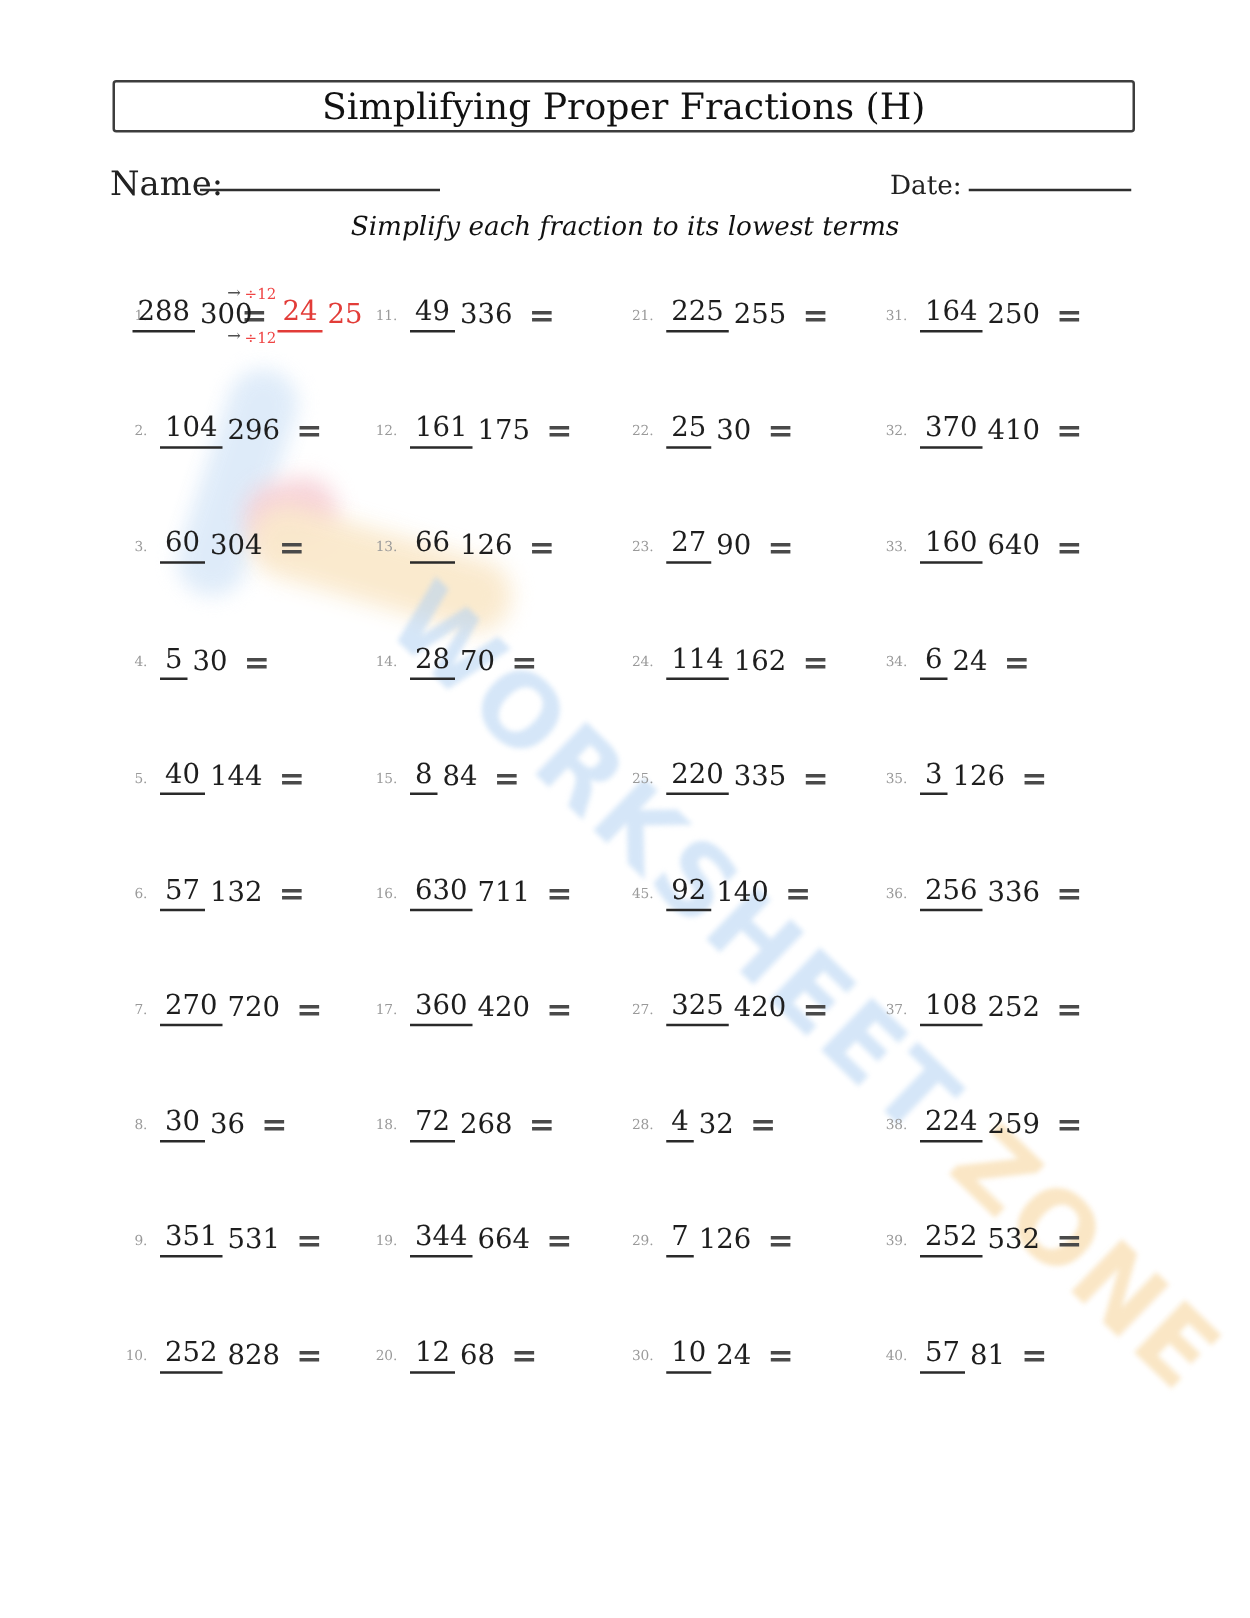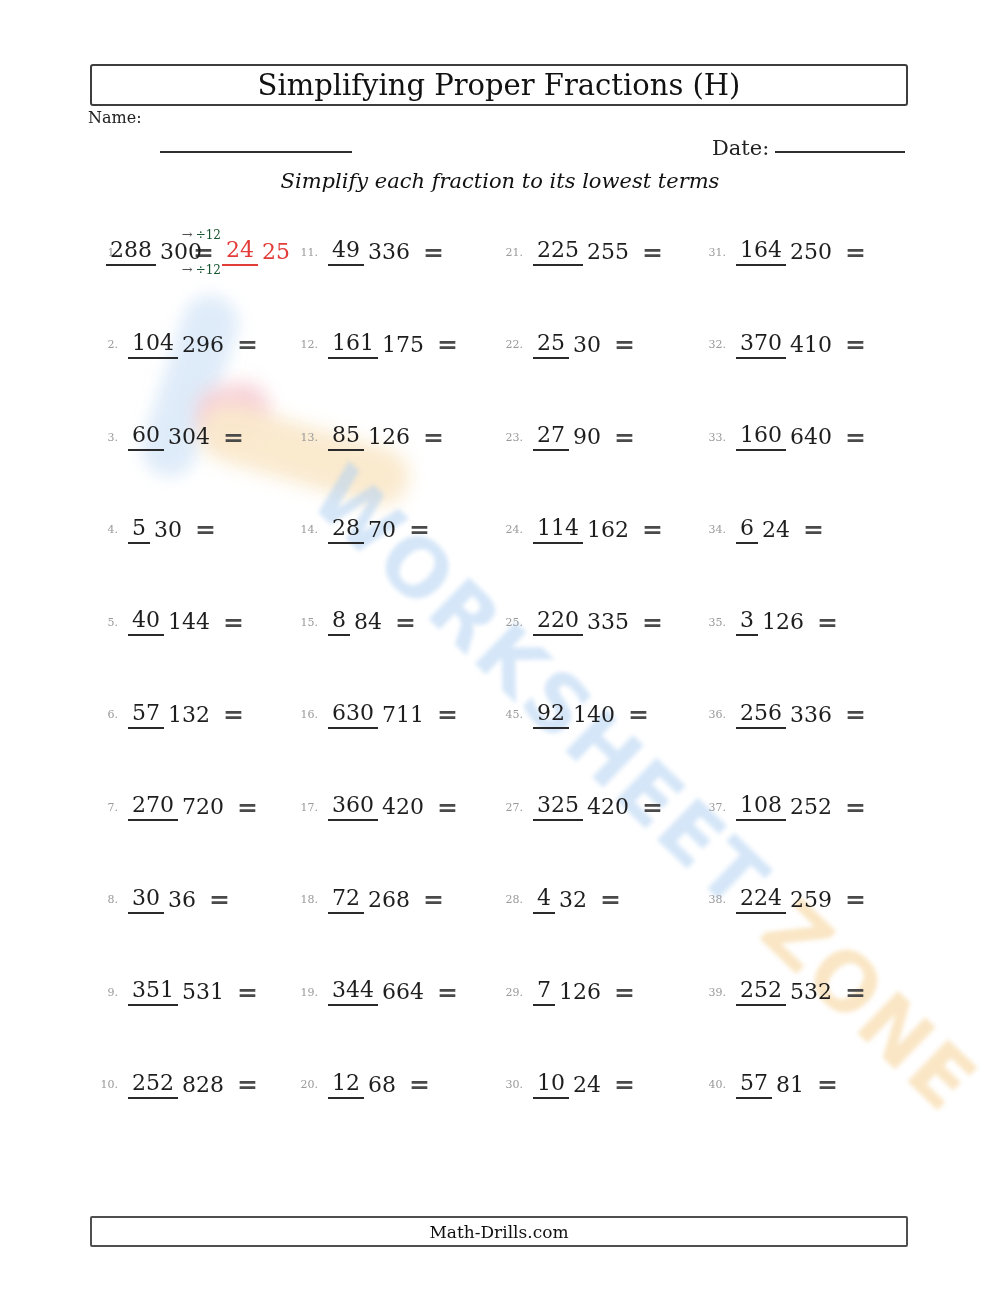--- a/index.html
+++ b/index.html
@@ -26,21 +26,21 @@
   .wm-word1{color:rgba(178,209,242,.55);}
   .wm-word2{color:rgba(247,213,158,.6);}
   
   .title-box{
     position:absolute;left:90px;top:64px;width:814px;height:38px;
     border:2px solid #3d3d3d;border-radius:3px;
     display:flex;align-items:center;justify-content:center;
     background:#fff;z-index:1;
   }
   .title-box span{font-size:29px;color:#111;}
-  .name-label{position:absolute;left:88px;top:108px;font-size:16px;z-index:1;}
+  .name-label{position:absolute;left:88px;top:132px;font-size:27px;z-index:1;}
   .name-line{position:absolute;left:160px;top:151px;width:192px;border-top:2px solid #2e2e2e;z-index:1;}
   .date-label{position:absolute;left:712px;top:136px;font-size:21px;z-index:1;}
   .date-line{position:absolute;left:775px;top:151px;width:130px;border-top:2px solid #2e2e2e;z-index:1;}
   .instruction{position:absolute;left:0;top:169px;width:1000px;text-align:center;font-size:21px;color:#111;z-index:1;font-style:italic;}
   
   .grid{
     position:absolute;left:90px;top:206px;width:818px;z-index:1;
     display:grid;
     grid-template-columns:200px 205px 203px 210px;
     grid-auto-rows:92.5px;
@@ -50,21 +50,21 @@
   .fracwrap{position:relative;display:inline-flex;justify-content:center;min-width:56px;}
   .frac{display:inline-flex;align-items:center;font-size:22px;line-height:1.12;color:#1e1e1e;}
   .fnum{padding:0 4px 1px 4px;border-bottom:2px solid #2a2a2a;}
   .fden{padding:1px 4px 0 4px;}
   .eq{font-size:25px;font-weight:bold;color:#4a4a4a;margin-left:9px;}
   
   .annot{position:absolute;left:96%;white-space:nowrap;display:flex;align-items:center;}
   .annot-top{top:-10px;}
   .annot-bottom{bottom:-10px;}
   .annot .arrow{font-size:13px;color:#4f4f4f;margin-right:3px;line-height:1;}
-  .annot .note{font-size:12px;color:#14532d;line-height:1;}
+  .annot .note{font-size:12px;color:#ef4444;line-height:1;}
   .frac.answer{color:#e23c38;margin-left:8px;}
   .frac.answer .fnum{border-bottom-color:#e23c38;}
   
   .footer-box{
     position:absolute;left:90px;top:1216px;width:814px;height:27px;
     border:2px solid #4f4f4f;border-radius:2px;
     display:flex;align-items:center;justify-content:center;
     background:#fff;z-index:1;
   }
   .footer-box span{font-size:17px;color:#111;}
@@ -188,21 +188,21 @@
             <span class="fnum">60</span>
             <span class="fden">304</span>
           </span>
         </span>
         <span class="eq">=</span>
       </div>
       <div class="cell">
         <span class="pnum">13.</span>
         <span class="fracwrap">
           <span class="frac">
-            <span class="fnum">85</span>
+            <span class="fnum">66</span>
             <span class="fden">126</span>
           </span>
         </span>
         <span class="eq">=</span>
       </div>
       <div class="cell">
         <span class="pnum">23.</span>
         <span class="fracwrap">
           <span class="frac">
             <span class="fnum">27</span>
@@ -496,17 +496,14 @@
         <span class="fracwrap">
           <span class="frac">
             <span class="fnum">57</span>
             <span class="fden">81</span>
           </span>
         </span>
         <span class="eq">=</span>
       </div>
     </div>
 
-  <div class="footer-box">
-    <span>Math-Drills.com</span>
-  </div>
 
 </div>
 
 </body></html>

